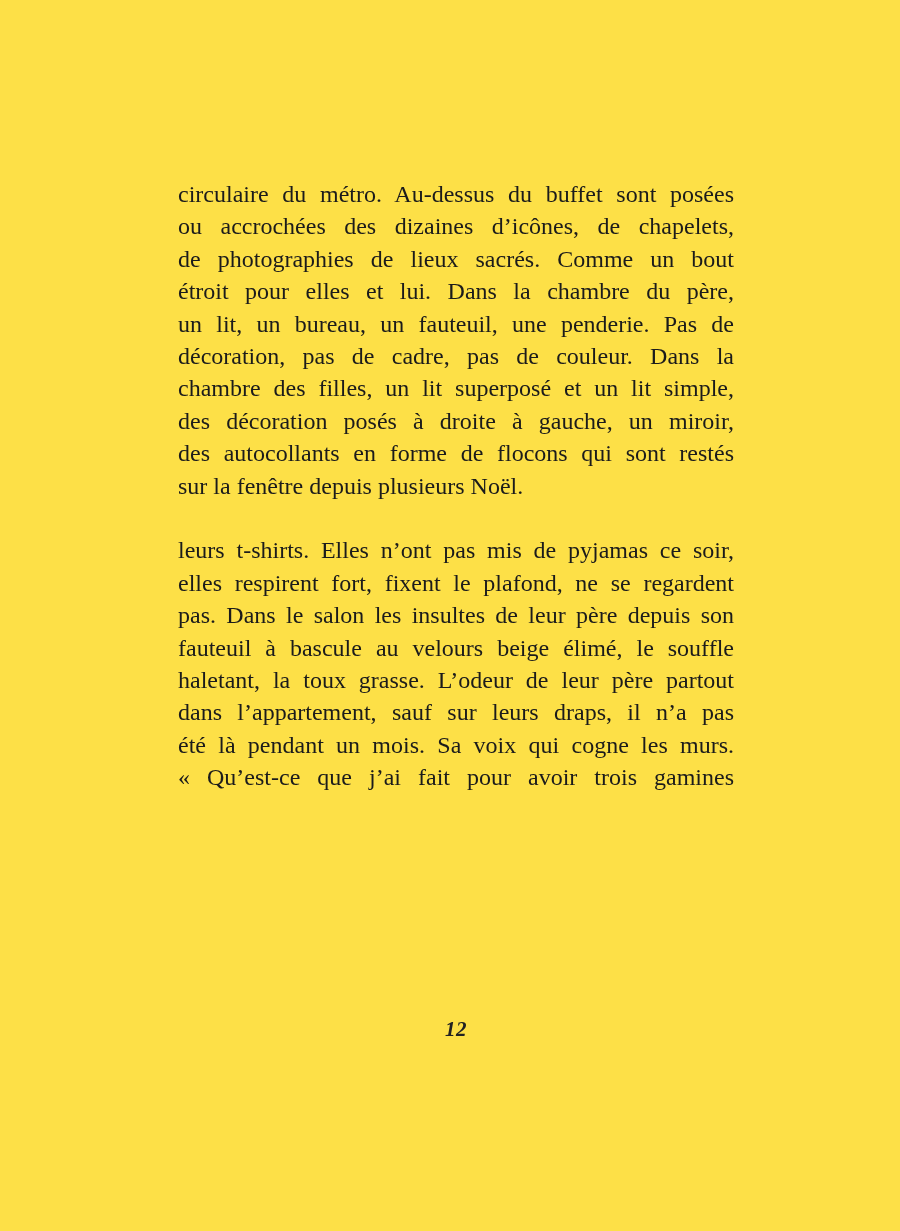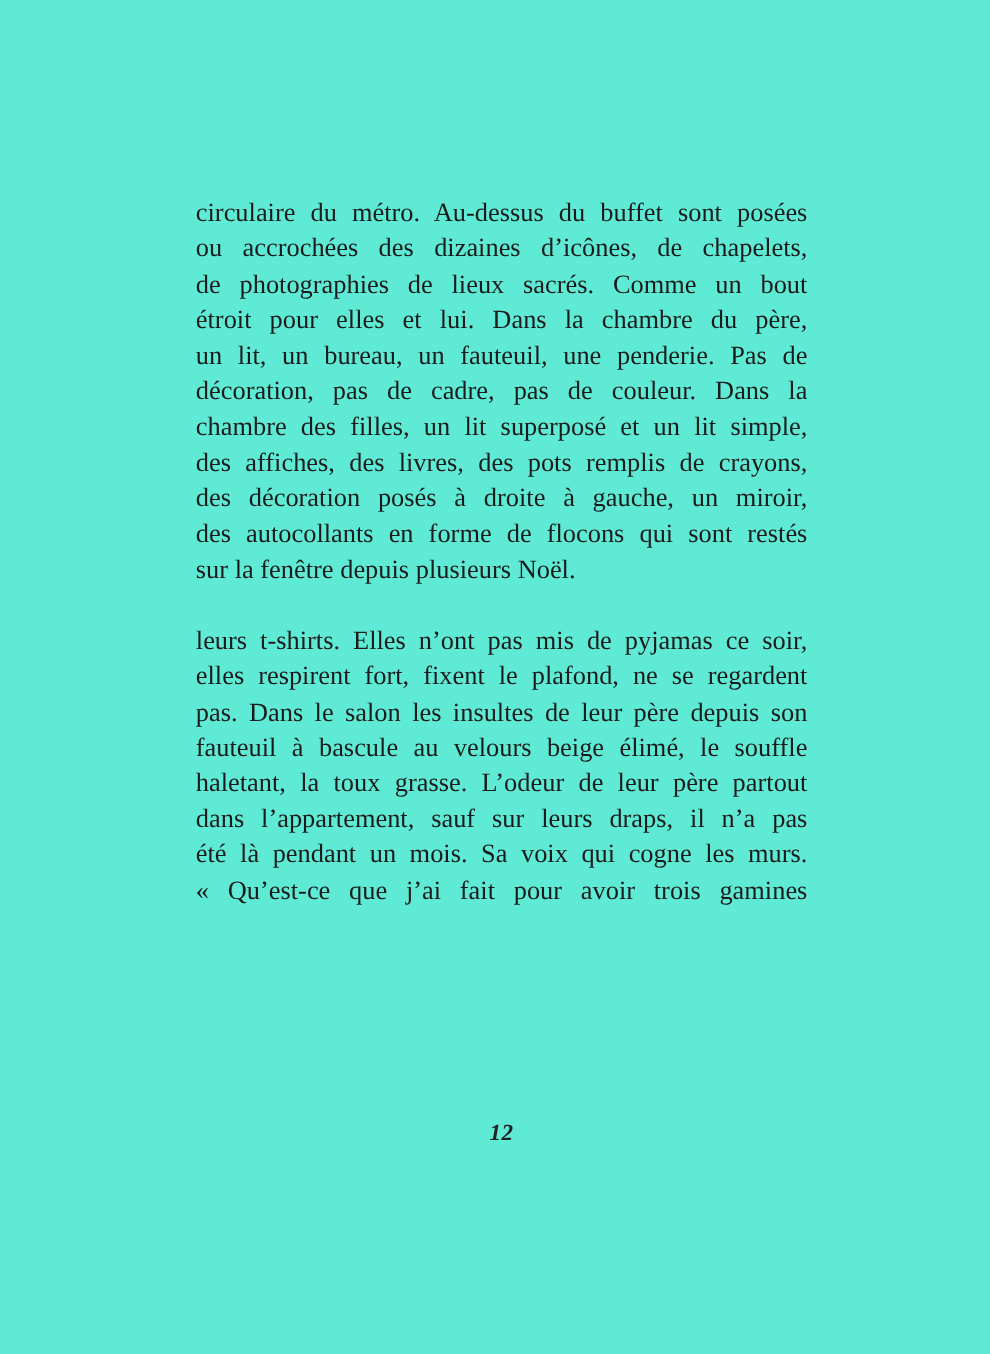--- a/index.html
+++ b/index.html
@@ -4,21 +4,21 @@
 <style>
   html, body {
     margin: 0;
     padding: 0;
     background: #ffffff;
   }
   .book-page {
     position: relative;
     width: 900px;
     height: 1231px;
-    background: #5eead4;
+    background: #fde047;
     overflow: hidden;
     font-family: "Liberation Serif", "DejaVu Serif", serif;
     color: #1b1b1b;
   }
   .text-block {
     position: absolute;
     left: 178px;
     top: 178px;
     width: 556px;
     font-size: 24px;
@@ -65,21 +65,20 @@
       <div class="paragraph">
         <div class="line">circulaire du métro. Au-dessus du buffet sont posées</div>
         <div class="line">ou accrochées des dizaines d’icônes, de chapelets,</div>
         <div class="line">de photographies de lieux sacrés. Comme un bout</div>
       </div>
       <div class="paragraph">
         <div class="line">étroit pour elles et lui. Dans la chambre du père,</div>
         <div class="line">un lit, un bureau, un fauteuil, une penderie. Pas de</div>
         <div class="line">décoration, pas de cadre, pas de couleur. Dans la</div>
         <div class="line">chambre des filles, un lit superposé et un lit simple,</div>
-        <div class="line">des affiches, des livres, des pots remplis de crayons,</div>
         <div class="line">des décoration posés à droite à gauche, un miroir,</div>
         <div class="line">des autocollants en forme de flocons qui sont restés</div>
         <div class="line no-justify">sur la fenêtre depuis plusieurs Noël.</div>
       </div>
       <div class="paragraph gap-before">
         <div class="line">leurs t-shirts. Elles n’ont pas mis de pyjamas ce soir,</div>
         <div class="line">elles respirent fort, fixent le plafond, ne se regardent</div>
         <div class="line">pas. Dans le salon les insultes de leur père depuis son</div>
         <div class="line">fauteuil à bascule au velours beige élimé, le souffle</div>
         <div class="line">haletant, la toux grasse. L’odeur de leur père partout</div>

